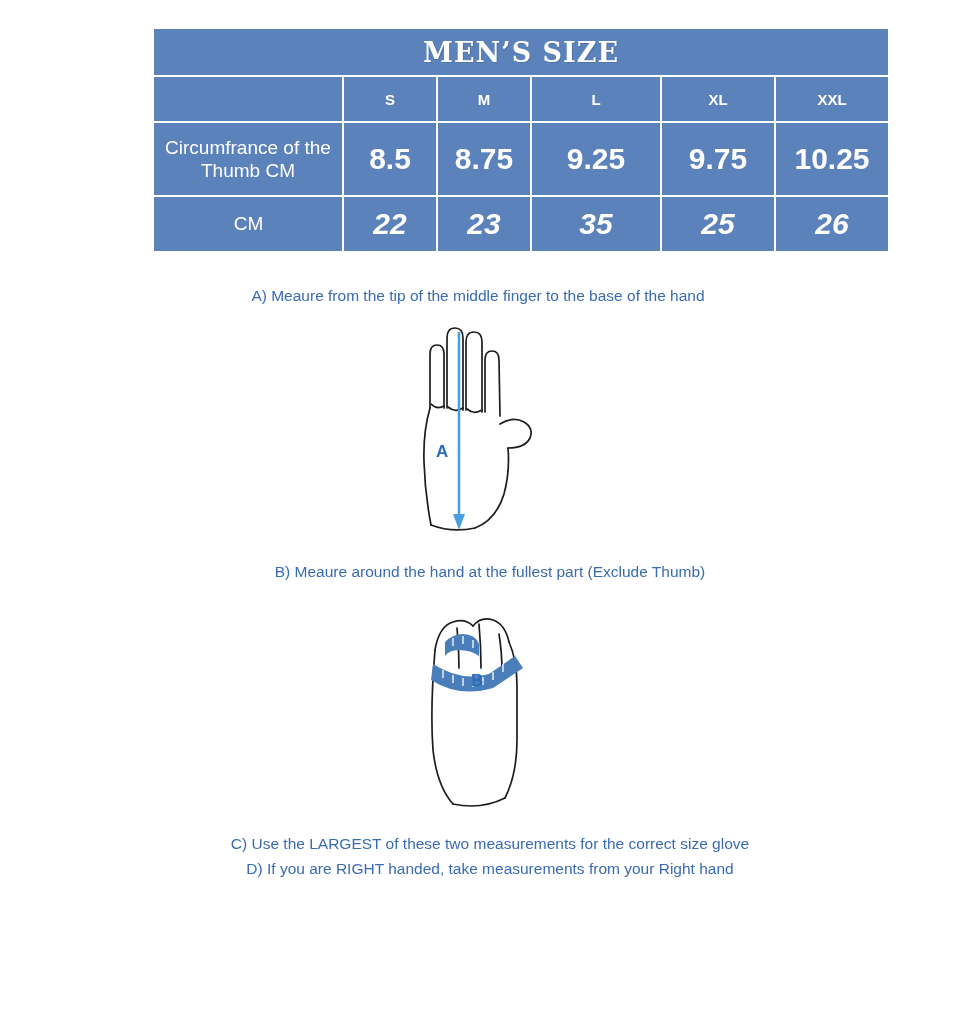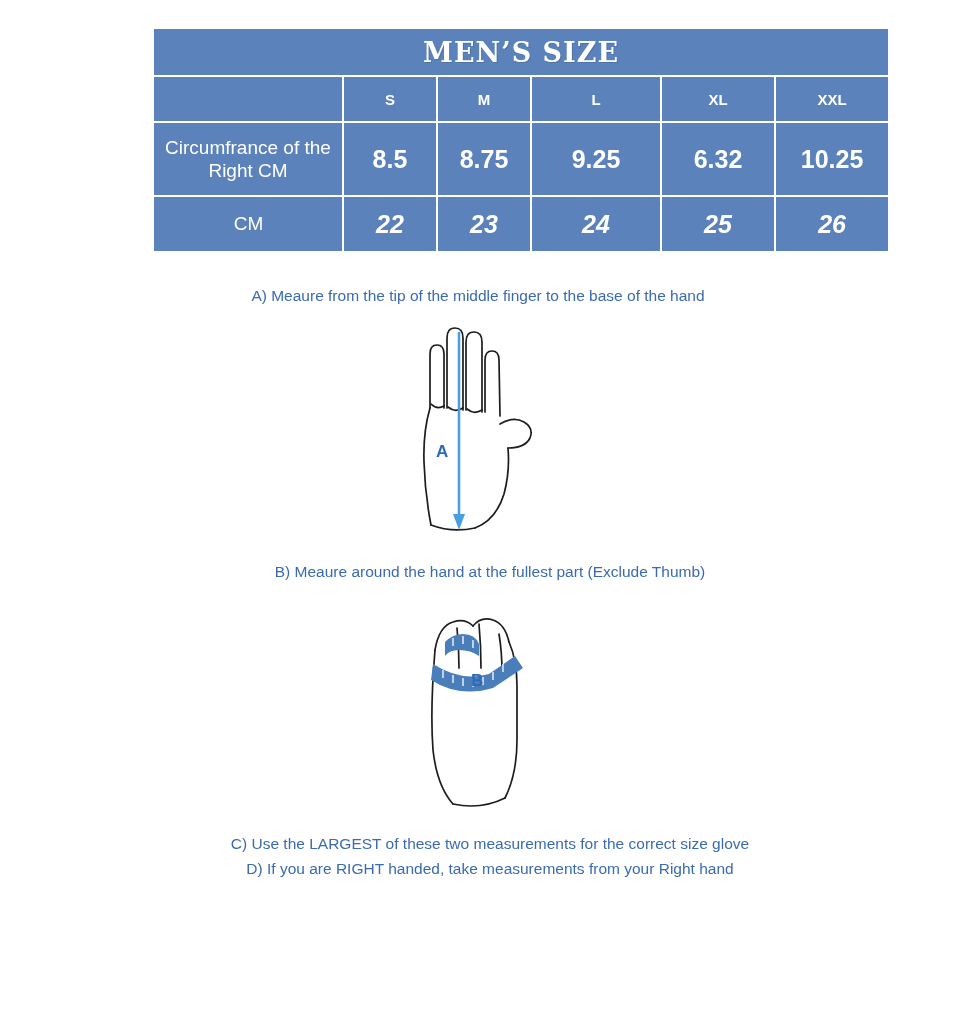--- a/index.html
+++ b/index.html
@@ -65,21 +65,21 @@
     line-height: 1.22;
     height: 72px;
   }
   .row-label.center {
     text-align: center;
     padding-left: 1px;
     padding-right: 0;
     height: 54px;
   }
   .val-cell {
-    font-size: 25px;
+    font-size: 30px;
     font-weight: bold;
     height: 72px;
   }
   .val-cell.small-row {
     height: 54px;
     font-style: italic;
   }
   col.c-label { width: 188px; }
   col.c-size  { width: 92px; }
   col.c-size-l  { width: 128px; }
@@ -158,32 +158,32 @@
         </tr>
         <tr>
           <td class="hdr-blank"></td>
           <td class="hdr-cell">S</td>
           <td class="hdr-cell">M</td>
           <td class="hdr-cell">L</td>
           <td class="hdr-cell">XL</td>
           <td class="hdr-cell">XXL</td>
         </tr>
         <tr>
-          <td class="row-label">Circumfrance of the Right CM</td>
+          <td class="row-label">Circumfrance of the Thumb CM</td>
           <td class="val-cell">8.5</td>
           <td class="val-cell">8.75</td>
           <td class="val-cell">9.25</td>
-          <td class="val-cell">6.32</td>
+          <td class="val-cell">9.75</td>
           <td class="val-cell">10.25</td>
         </tr>
         <tr>
           <td class="row-label center">CM</td>
           <td class="val-cell small-row">22</td>
           <td class="val-cell small-row">23</td>
-          <td class="val-cell small-row">24</td>
+          <td class="val-cell small-row">35</td>
           <td class="val-cell small-row">25</td>
           <td class="val-cell small-row">26</td>
         </tr>
       </tbody>
     </table>
   </div>
 
   <div class="caption caption-a">A) Meaure from the tip of the middle finger to the base of the hand</div>
 
   <div class="fig fig-a">

